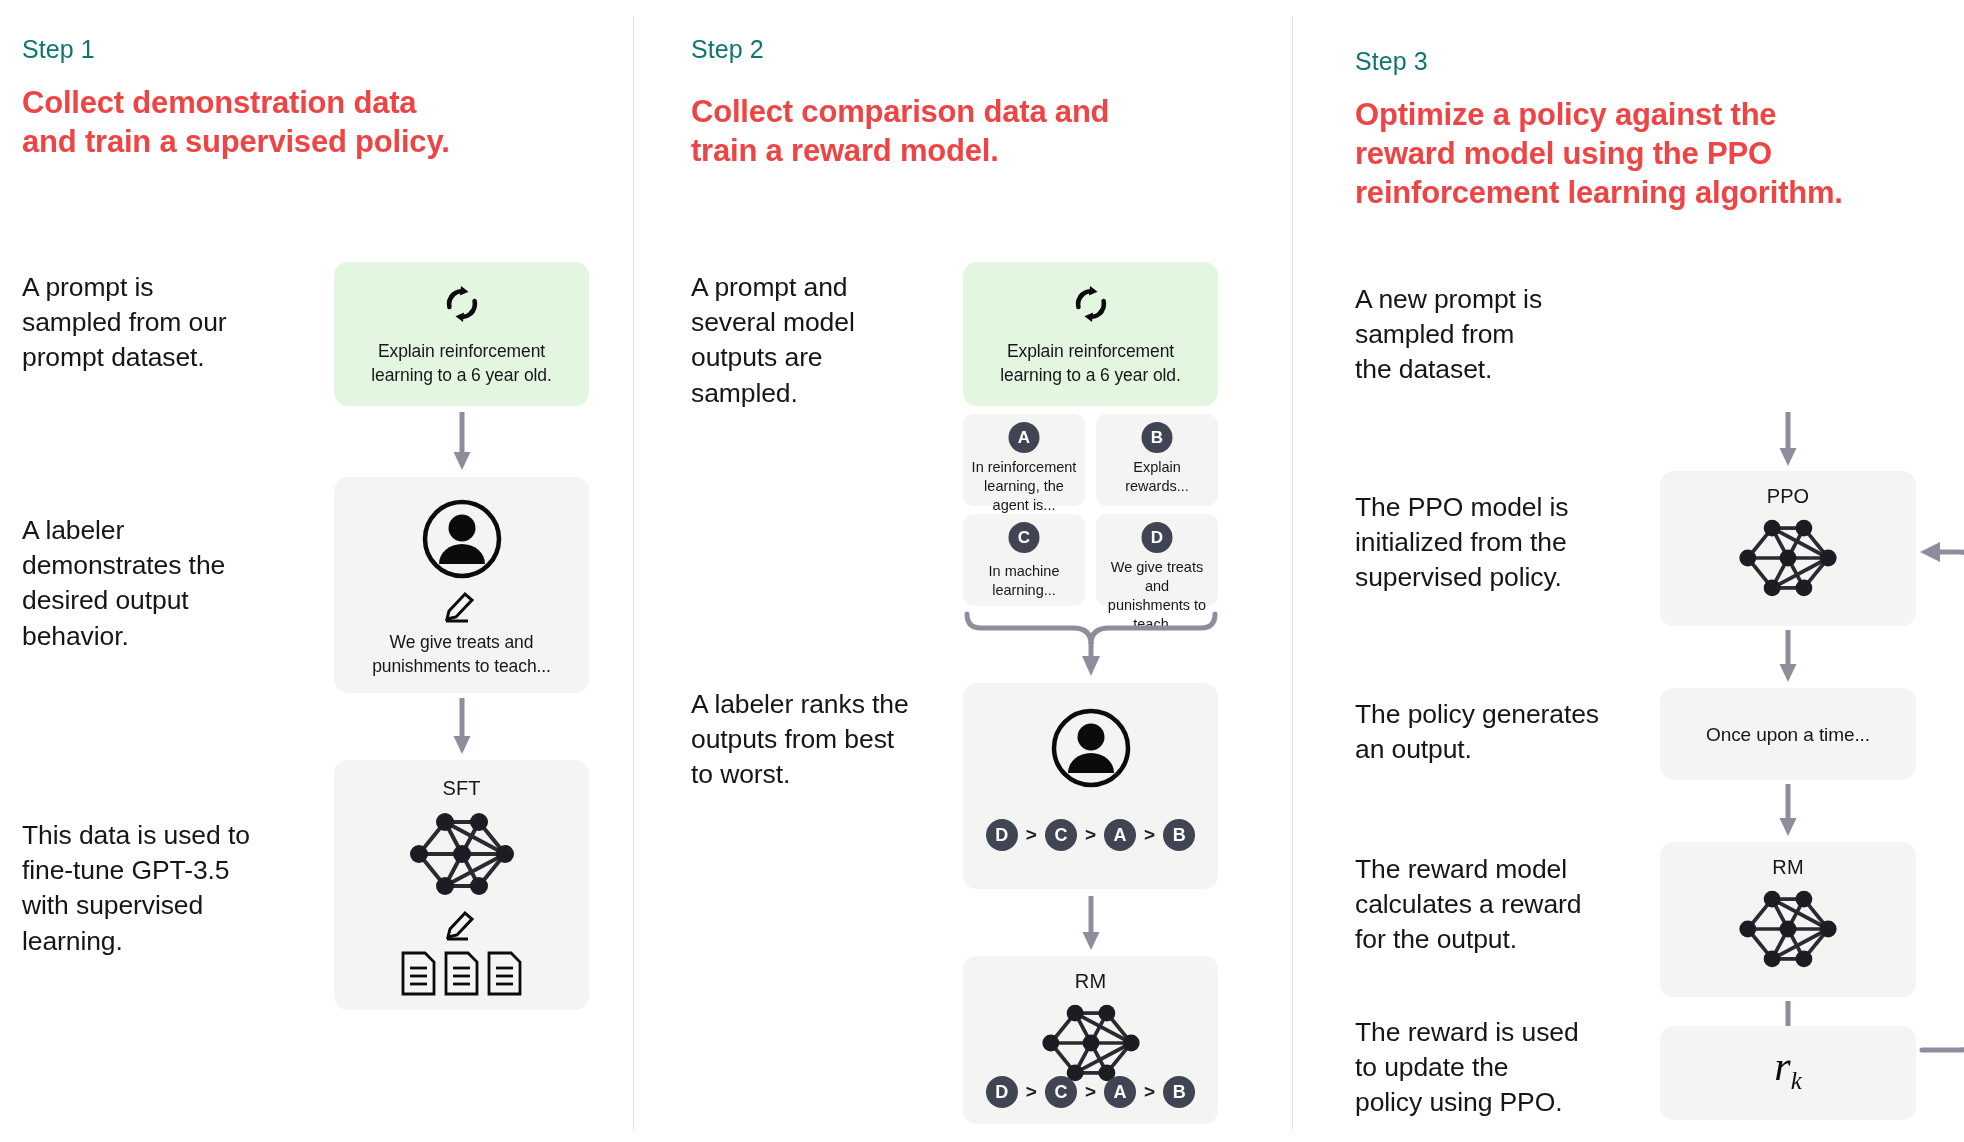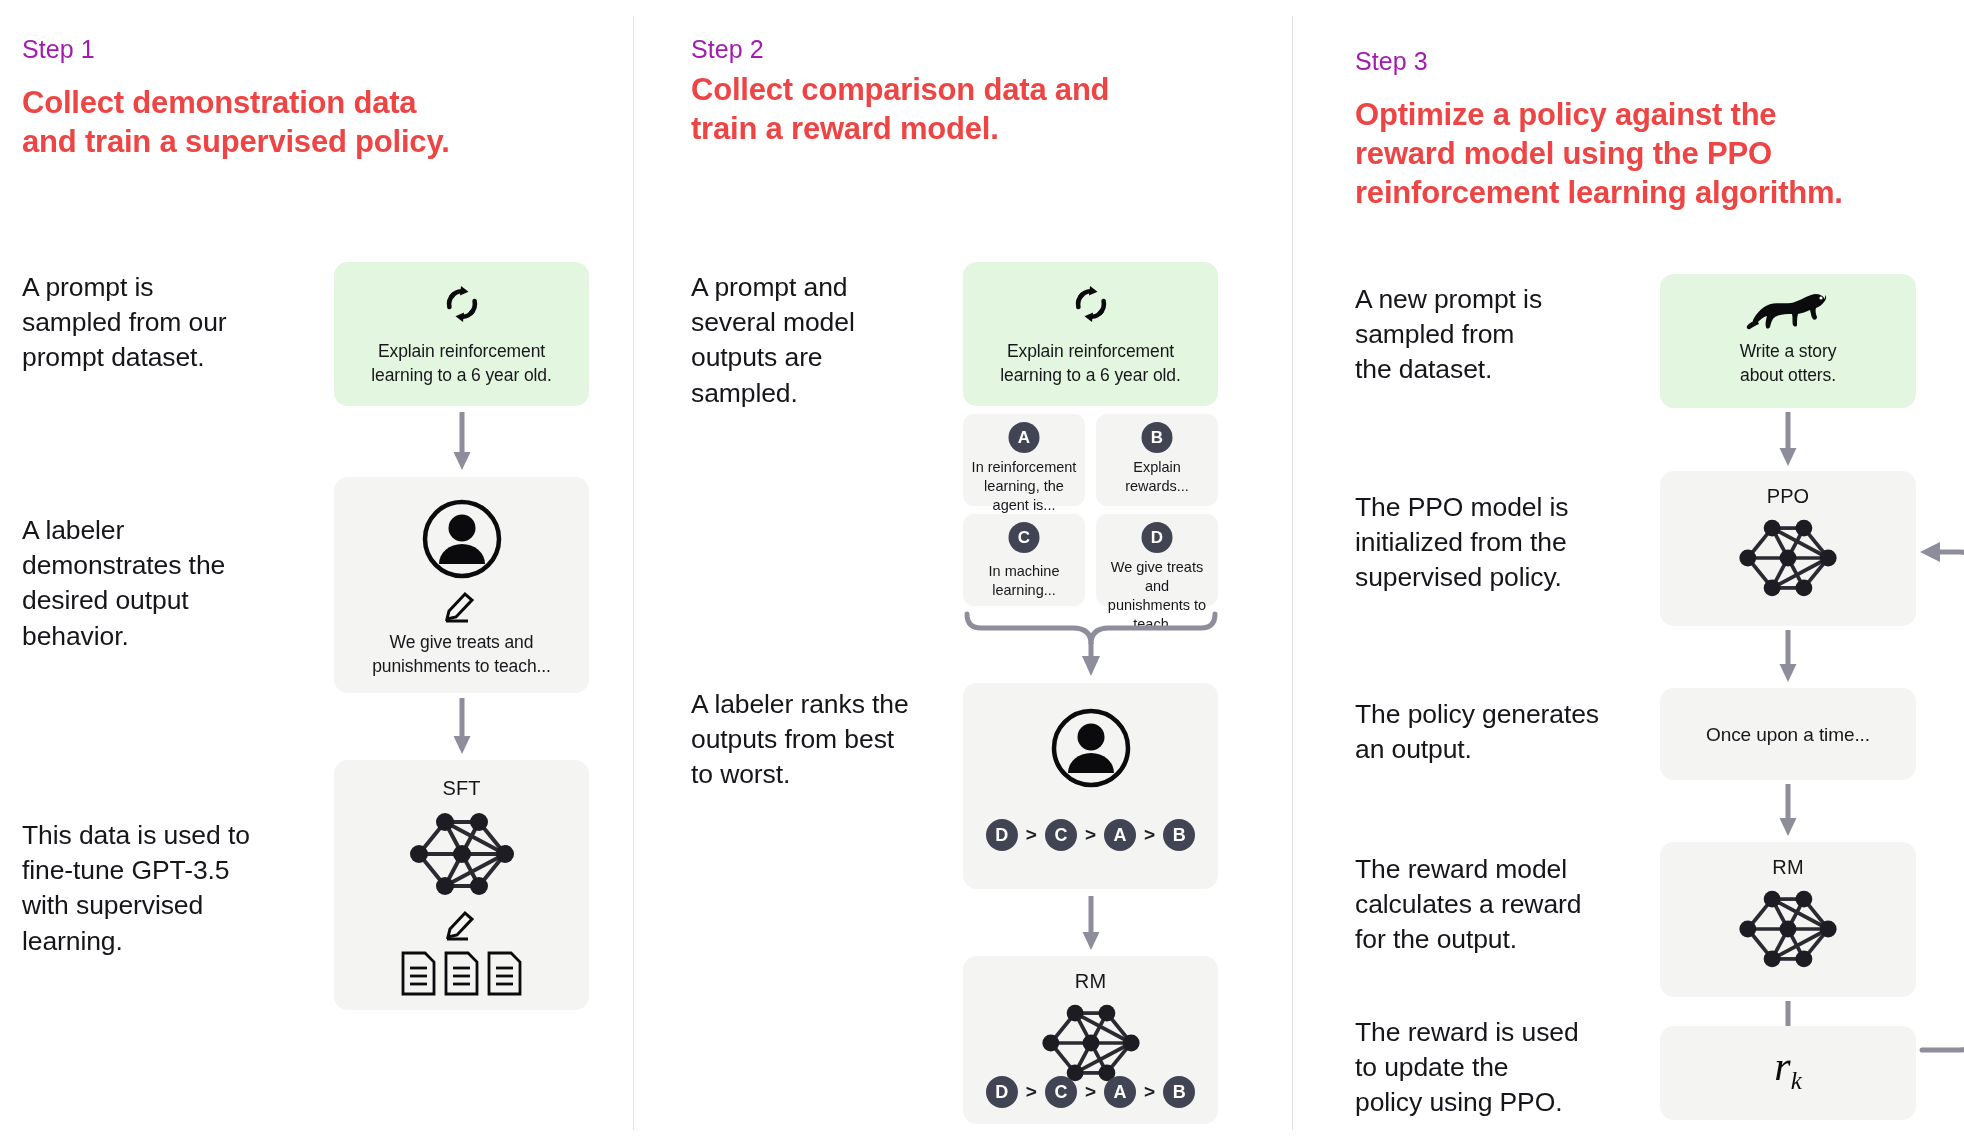--- a/index.html
+++ b/index.html
@@ -14,21 +14,21 @@
 
   
   .divider{position:absolute;top:16px;width:1px;height:1114px;background:#e3e3e6;}
 
   
   .col{position:absolute;top:0;height:1142px;}
 
   .step-kicker{
     position:absolute;
     font-size:25px;
-    color:#a21caf;
+    color:#0f766e;
     letter-spacing:.1px;
     white-space:nowrap;
   }
   .step-title{
     position:absolute;
     font-size:31px;
     font-weight:bold;
     line-height:1.26;
     letter-spacing:-.2px;
     color:#ef4444;
@@ -241,21 +241,21 @@
             </g>
           </g>
         </svg>
       </span>
     </div>
   </div>
 
   <div class="col" style="left:633px;width:659px;">
 
     <div class="step-kicker" style="left:58px;top:35px;">Step 2</div>
-    <div class="step-title" style="left:58px;top:70px;width:620px;">Collect comparison data and
+    <div class="step-title" style="left:58px;top:92px;width:620px;">Collect comparison data and
 train a reward model.</div>
 
     <div class="caption" style="left:58px;top:687px;width:310px;">A labeler ranks the
 outputs from best
 to worst.</div>
     <div class="caption" style="left:58px;top:270px;width:300px;">A prompt and
 several model
 outputs are
 sampled.</div>
 
@@ -388,31 +388,20 @@
 supervised policy.</div>
     <div class="caption" style="left:55px;top:685px;width:310px;">The policy generates
 an output.</div>
     <div class="caption" style="left:55px;top:840px;width:310px;">The reward model
 calculates a reward
 for the output.</div>
     <div class="caption" style="left:55px;top:1003px;width:310px;">The reward is used
 to update the
 policy using PPO.</div>
 
-    <div class="card green" style="left:360px;top:262px;width:256px;height:134px;">
-      <span class="icon" style="left:50%;top:12px;transform:translateX(-50%);">
-        <svg width="86" height="44" viewBox="0 0 86 44">
-          <path d="M80 13 c-3-5-9-6-14-4 -7 2-13 7-20 8 -8 1-16-1-23 2 -7 3-12 9-15 15 -1 3 2 5 4 3 3-3 6-6 10-7 -1 4-2 8-1 11 0 2 3 2 4 0 1-4 2-8 5-10 5-3 11-3 17-3 1 4 0 8 1 11 1 2 4 2 4 0 0-4 0-8 1-11 4-1 8-2 12-4 1 3 1 7 3 9 2 2 4 0 4-2 -1-3-2-6-1-9 3-1 6-3 8-6 2-2 3-5 1-7z" fill="#0b0b0d"></path>
-          <circle cx="76" cy="12" r="1.6" fill="#ffffff"></circle>
-          <path d="M12 34 c-4 1-8 3-10 6 -1 2 1 4 3 3 3-2 6-4 9-5z" fill="#0b0b0d"></path>
-        </svg>
-      </span>
-      <div class="card-text" style="top:66px;">Write a story
-about otters.</div>
-    </div>
 
     <span class="arrow" style="left:477px;top:400px;">
       <svg width="22" height="56" viewBox="0 0 22 56">
         <line x1="11" y1="0" x2="11" y2="38" stroke="#8d8d9c" stroke-width="5"></line>
         <polygon points="11,54 2.5,36 19.5,36" fill="#8d8d9c"></polygon>
       </svg>
     </span>
 
     <div class="card grey" style="left:360px;top:459px;width:256px;height:155px;">
       <div class="card-label" style="top:14px;">PPO</div>

